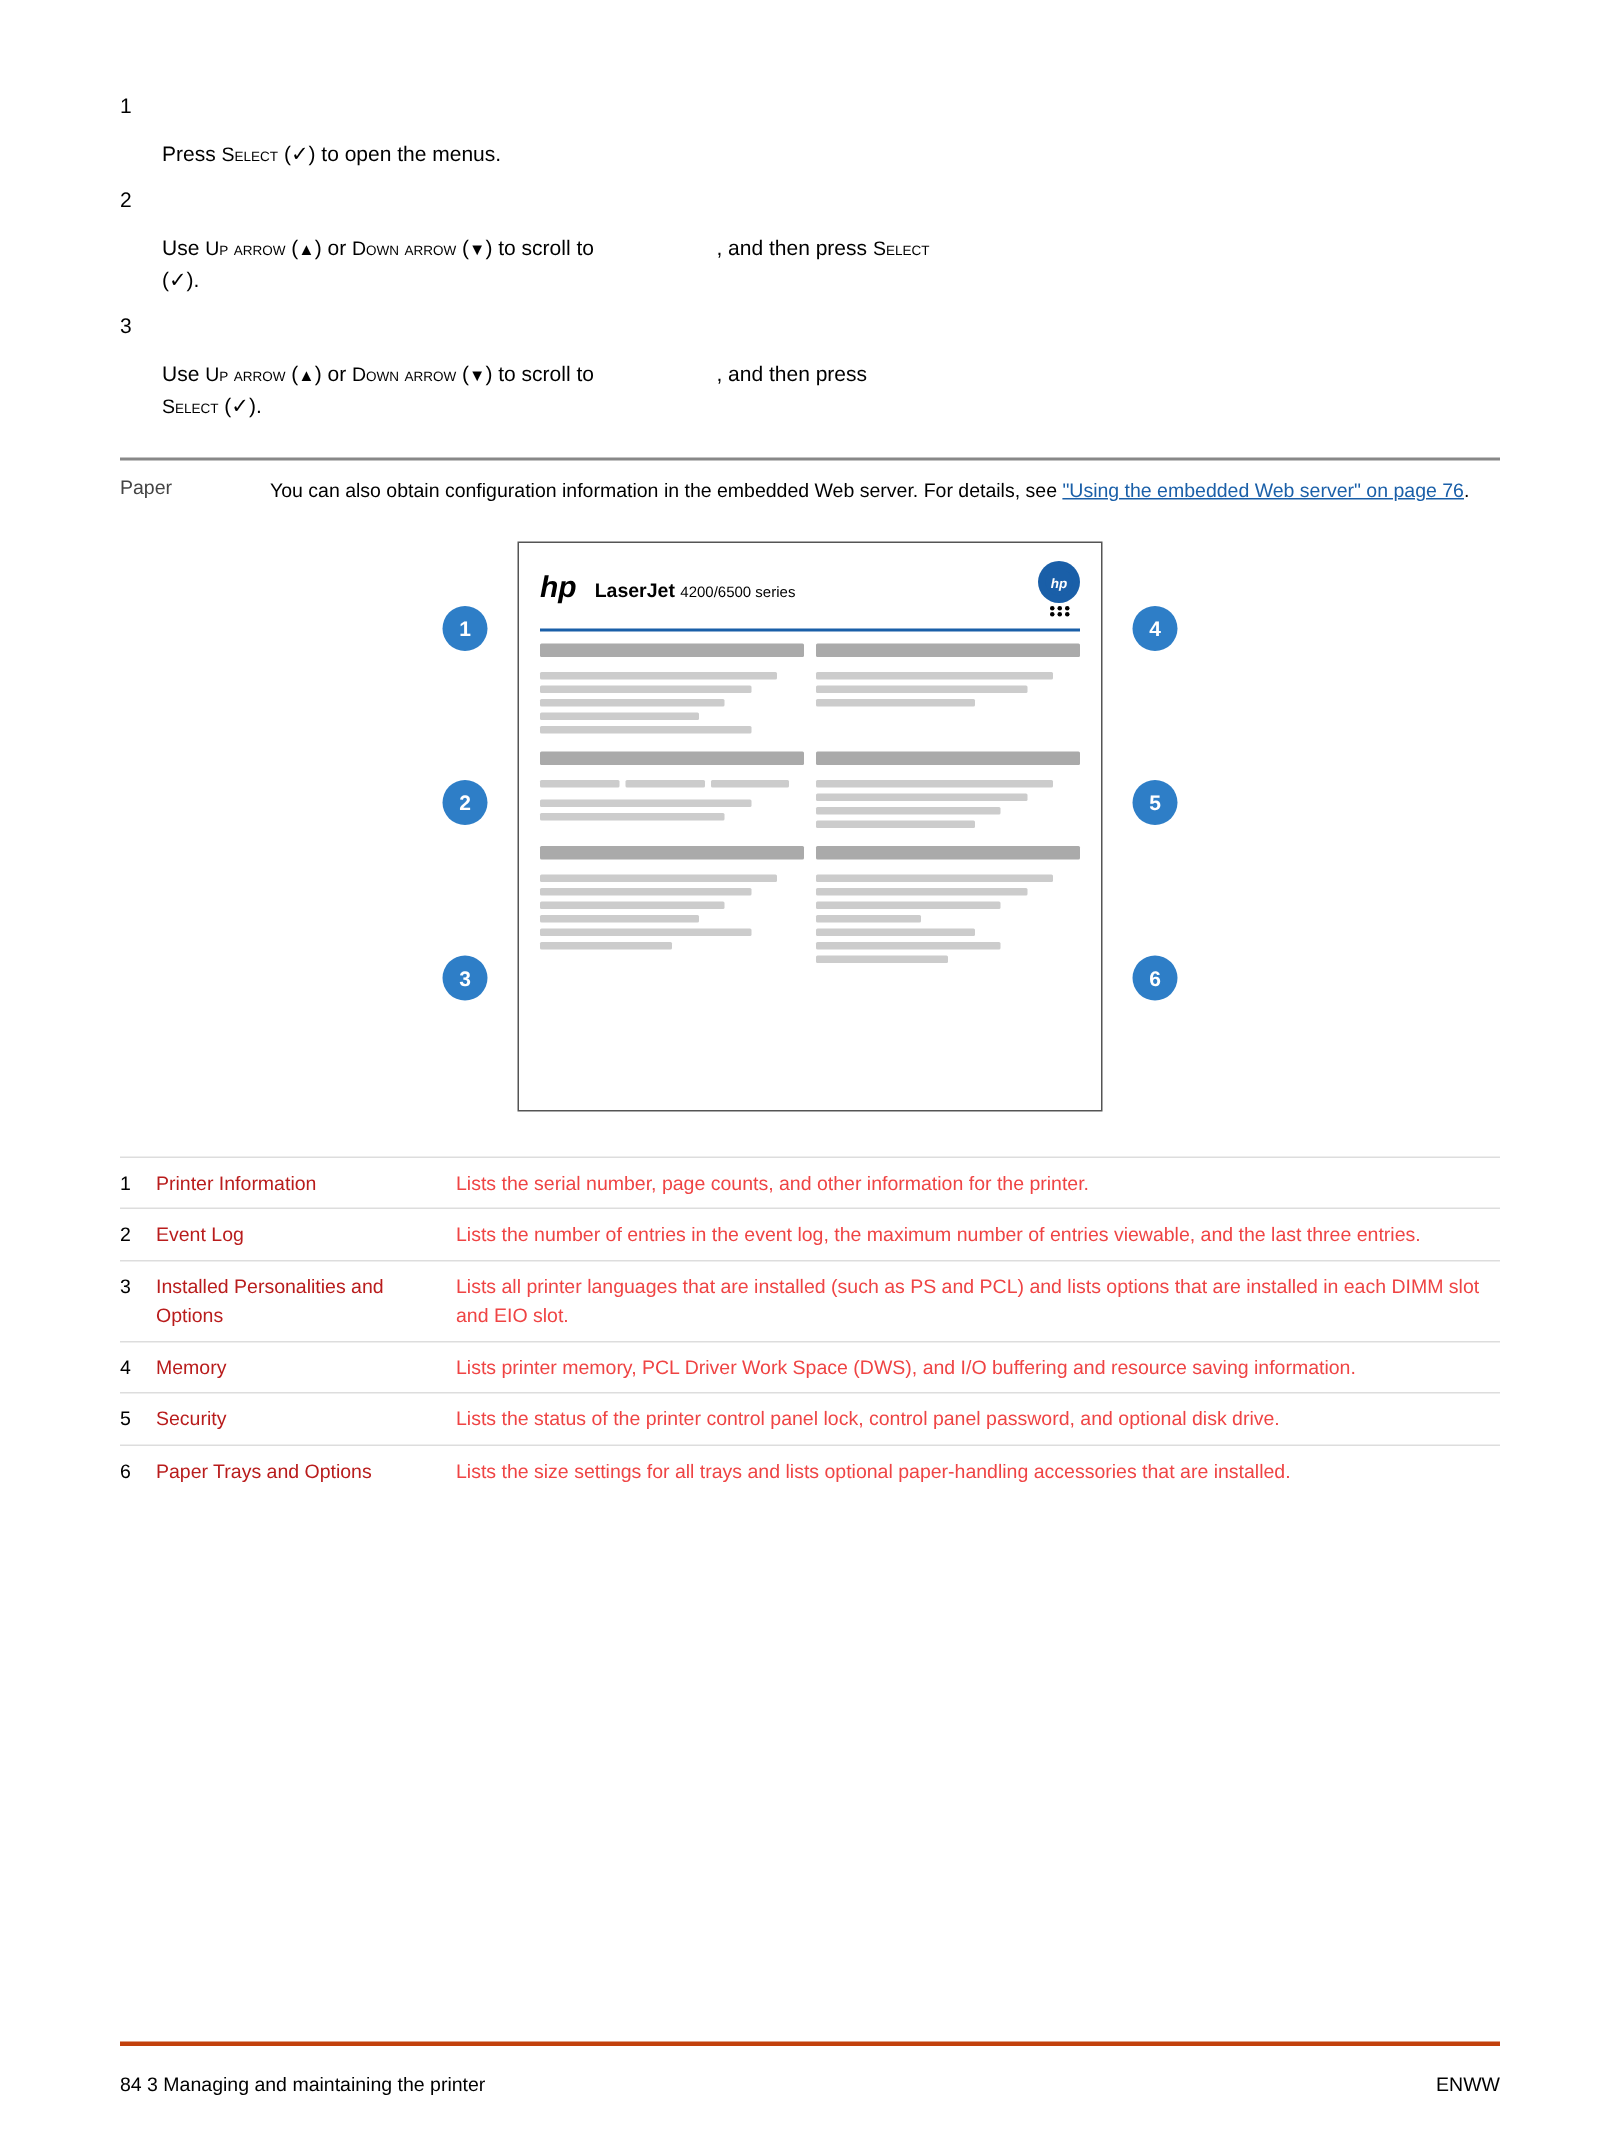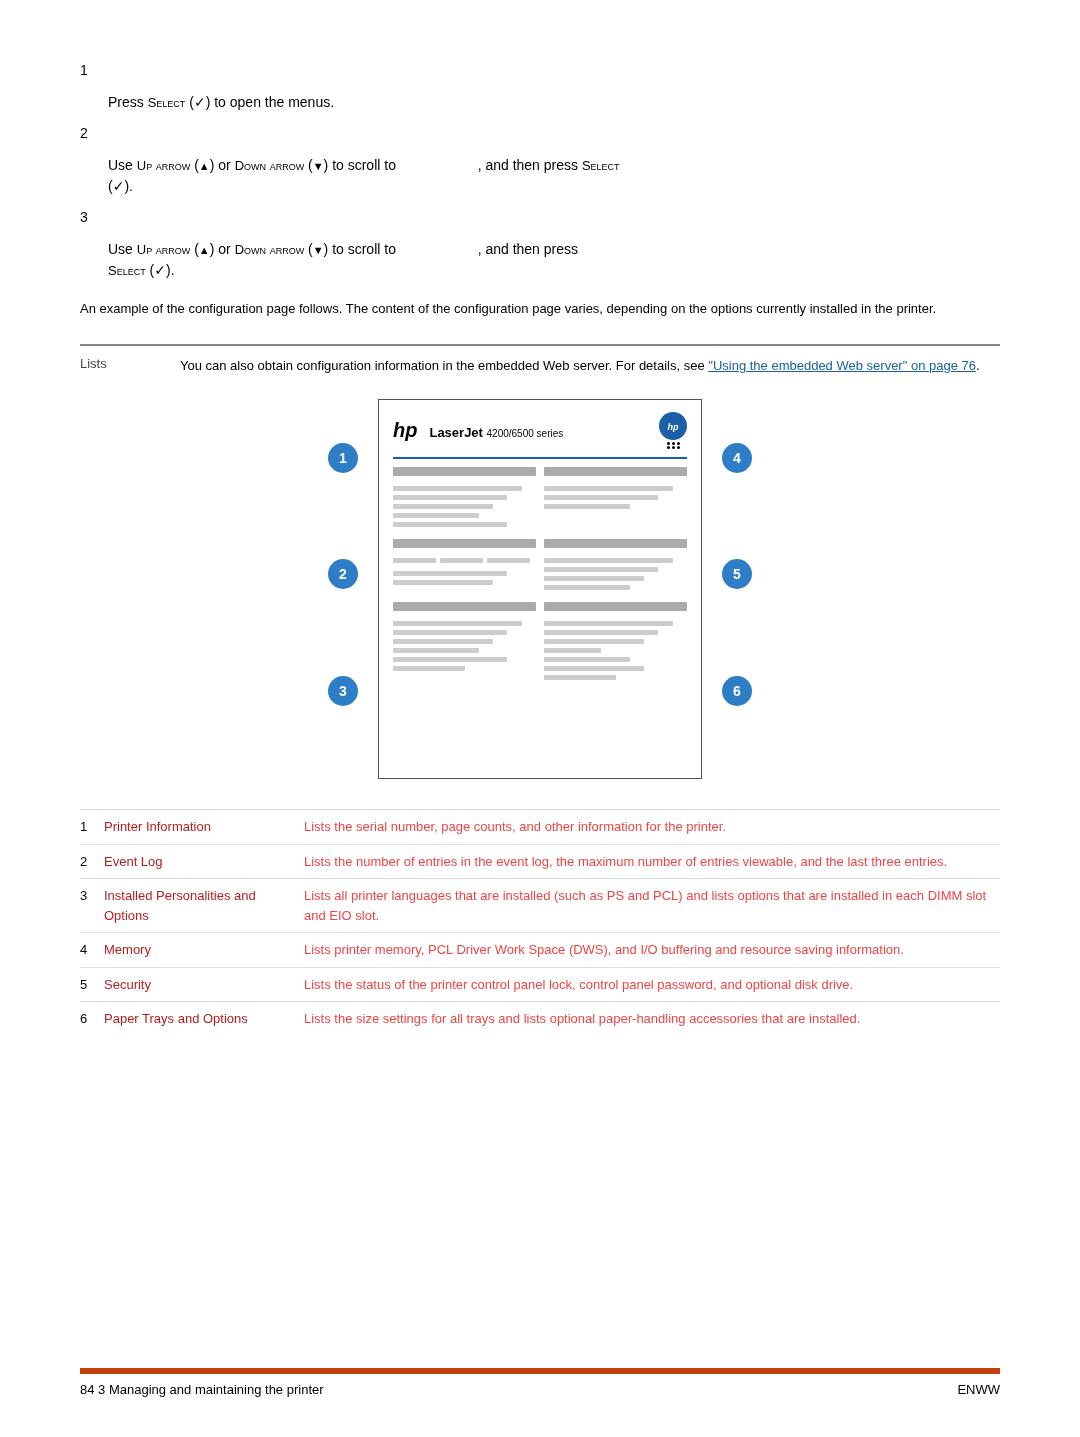--- a/index.html
+++ b/index.html
@@ -100,21 +100,21 @@
       background: #2e7ec7;
       color: #fff;
       display: flex;
       align-items: center;
       justify-content: center;
       font-weight: bold;
       font-size: 14px;
       margin: 10px 0;
     }
     .config-page-box {
-      width: 324px;
+      width: 390px;
       border: 1.5px solid #555;
       background: #fff;
       padding: 12px 14px 18px 14px;
       min-height: 380px;
     }
     .hp-header {
       display: flex;
       align-items: center;
       justify-content: space-between;
       margin-bottom: 8px;
@@ -209,22 +209,22 @@
     }
     .footer-bar {
       position: absolute;
       bottom: 40px;
       left: 80px;
       right: 80px;
       display: flex;
       justify-content: space-between;
       align-items: center;
       font-size: 13px;
-      border-top: 6px solid #c2410c;
-      padding-top: 8px;
+      border-top: 3px solid #c2410c;
+      padding-top: 18px;
     }
     .up-arrow::before { content: "▲"; font-size: 11px; }
     .down-arrow::before { content: "▼"; font-size: 11px; }
     .dot {
       width: 3px;
       height: 3px;
       background: #000;
       border-radius: 50%;
     }
     .para-text {
@@ -258,24 +258,23 @@
 
     <li>
       <span class="step-num">3</span>
       <span class="step-text">
         Use <span class="small-caps">Up arrow</span> (<span class="up-arrow"></span>) or <span class="small-caps">Down arrow</span> (<span class="down-arrow"></span>) to scroll to &nbsp;&nbsp;&nbsp;&nbsp;&nbsp;&nbsp;&nbsp;&nbsp;&nbsp;&nbsp;&nbsp;&nbsp;&nbsp;&nbsp;&nbsp;&nbsp;&nbsp;&nbsp;&nbsp;&nbsp;, and then press<br>
         <span class="small-caps">Select</span> (✓).
       </span>
     </li>
   </ol>
 
-  <p class="para-text">An example of the configuration page follows. The content of the configuration page varies, depending on the options currently installed in the printer.</p>
 
   <div class="note-block">
-    <div class="note-label">Lists</div>
+    <div class="note-label">Paper</div>
     <div class="note-content">
       <span>You can also obtain configuration information in the embedded Web server. For details, see </span><span class="blue-link">"Using the embedded Web server" on page 76</span><span>.</span>
     </div>
   </div>
 
 
   <div class="diagram-area">
 
     <div class="left-callouts">
       <div class="callout-circle">1</div>

